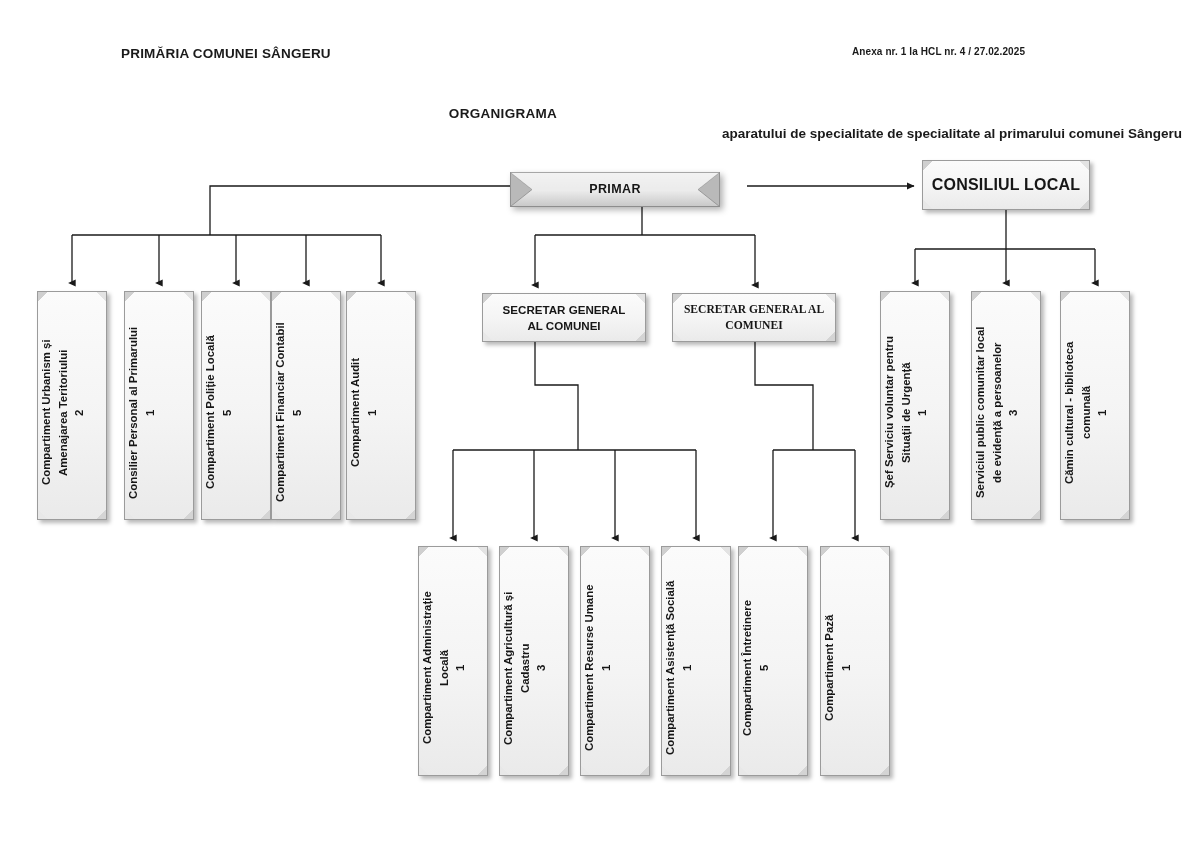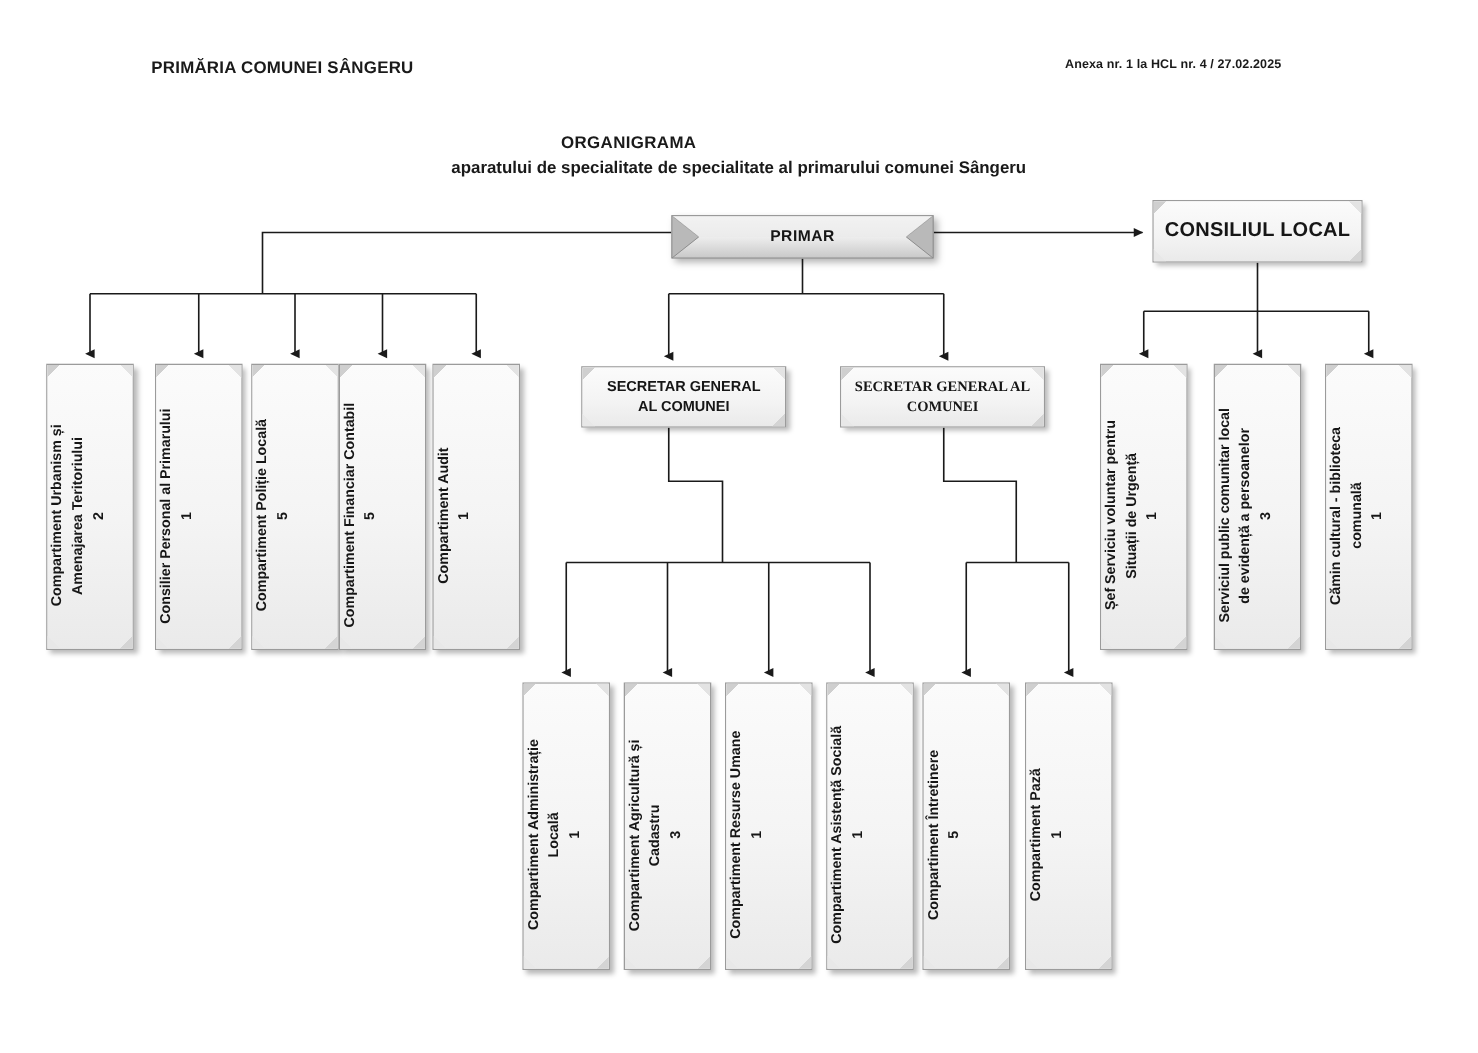--- a/index.html
+++ b/index.html
@@ -49,21 +49,21 @@
     text-align: center;
     font-size: 13.5px;
     font-weight: bold;
     letter-spacing: .3px;
   }
   .title-2 {
     position: absolute;
     left: 0;
     top: 126px;
     width: 1182px;
-    text-align: center;
+    text-align: right;
     font-size: 13.5px;
     font-weight: bold;
   }
 
   
   #wires {
     position: absolute;
     left: 0;
     top: 0;
     width: 1182px;
@@ -98,21 +98,21 @@
     justify-content: center;
     text-align: center;
     font-weight: bold;
     font-size: 12px;
     line-height: 1.35;
     color: #161616;
   }
 
   
   .node.primar {
-    left: 537px;
+    left: 510px;
     top: 172px;
     width: 210px;
     height: 35px;
     border: none;
     background: none;
     box-shadow: none;
   }
   .node.primar .label { font-size: 12.5px; letter-spacing: .4px; }
 
   .node.consiliu {
@@ -121,21 +121,21 @@
     width: 168px;
     height: 50px;
   }
   .node.consiliu .label { font-size: 16px; letter-spacing: .2px; }
 
   .node.secretar {
     top: 293px;
     width: 164px;
     height: 49px;
   }
-  .node.secretar.s1 { left: 465px; padding-left: 40px; }
+  .node.secretar.s1 { left: 482px; padding-left: 40px; }
   .node.secretar.s2 { left: 672px; }
   .node.secretar .label { font-size: 11.6px; padding: 0 10px; }
 
   
   .node.vert { width: 70px; }
   .node.vert .label {
     writing-mode: vertical-rl;
     transform: rotate(180deg);
     align-items: flex-start;
     justify-content: center;

